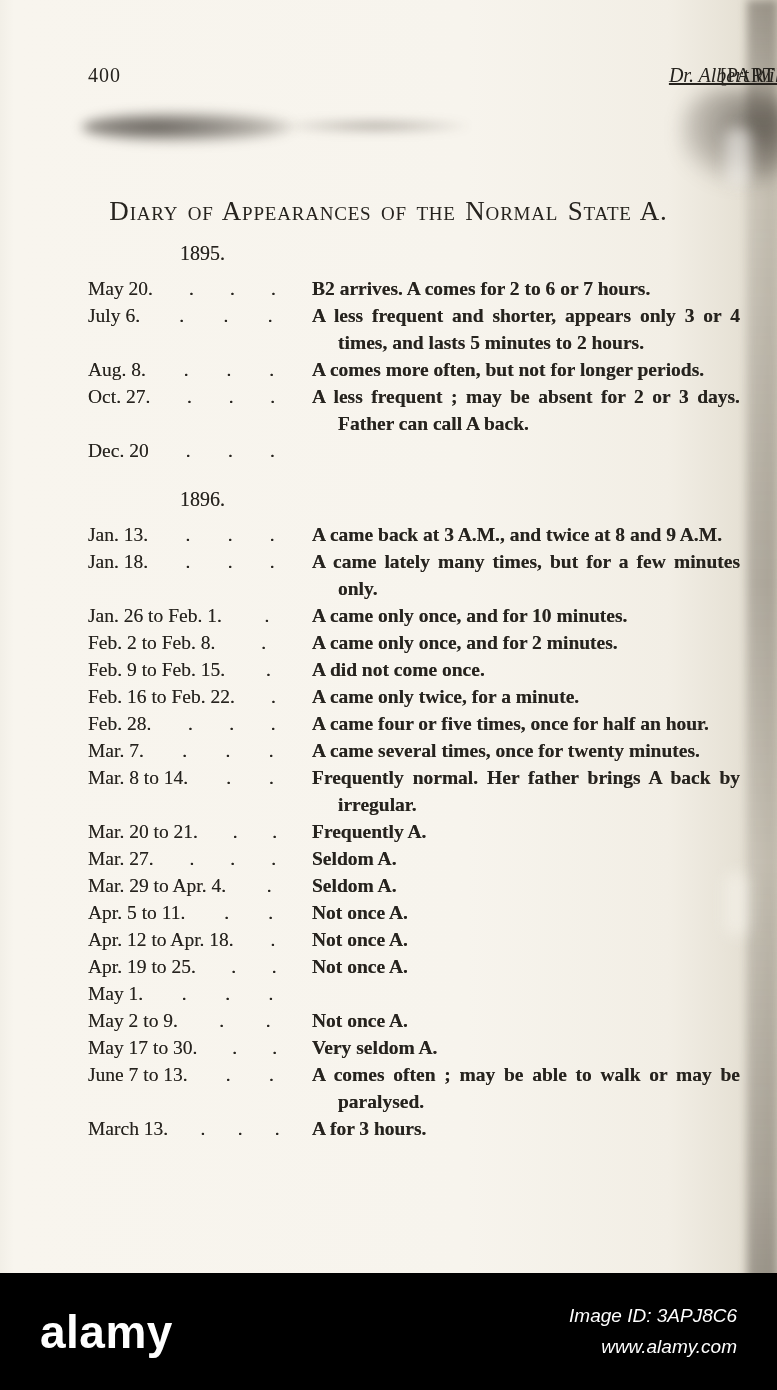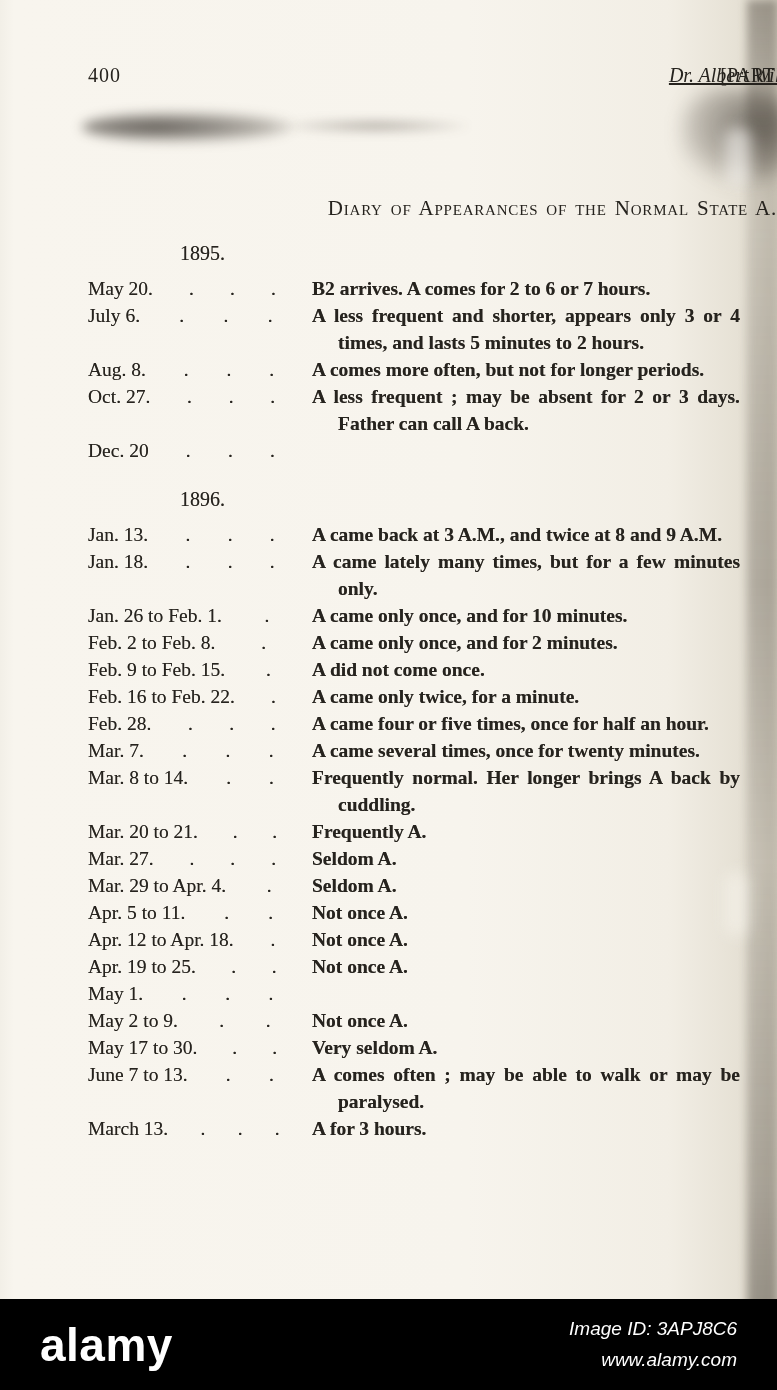--- a/index.html
+++ b/index.html
@@ -41,39 +41,39 @@
                    background: rgba(252,250,245,0.45); filter: blur(8px); }
   
   .header-row { position: absolute; top: 64px; left: 0; width: 100%; height: 28px;
                 font-size: 20px; padding-left: 36px; }
   .page-number  { position: absolute; left: 88px; letter-spacing: 1px; }
   .running-title { position: absolute; left: 0; width: 100%; text-align: right; font-style: italic; text-decoration: underline; }
   .part-label   { position: absolute; right: 38px; }
   
   .diary-heading {
     position: absolute; top: 196px; left: 0; width: 100%;
-    text-align: right;
+    text-align: center;
     font-variant: small-caps;
-    font-size: 21px; letter-spacing: 0.8px; word-spacing: 2px;
+    font-size: 27px; letter-spacing: 0.8px; word-spacing: 2px;
   }
   
   .diary { position: absolute; top: 240px; left: 88px; width: 652px;
            font-size: 19.5px;
            text-shadow: 0 0 0.6px rgba(38,35,30,0.55); }
   .section + .section { margin-top: 22px; }
   .year { font-size: 20px; margin: 0 0 8px 92px; line-height: 27px; }
   .entry { display: flex; line-height: 27px; }
   .entry-date { flex: 0 0 224px; width: 224px; display: flex; }
   .entry-date .d { white-space: nowrap; }
   .leader { flex: 1; display: flex; justify-content: space-evenly; align-items: baseline; overflow: hidden; }
   .leader-dot, .leader .dot { display: inline-block; }
   .entry-text { flex: 1; text-align: justify; padding-left: 26px; text-indent: -26px; font-weight: bold; }
   
   .alamy-bar {
-    position: absolute; left: 0; bottom: 0; width: 100%; height: 91px;
+    position: absolute; left: 0; bottom: 0; width: 100%; height: 117px;
     background: #000; color: #fff;
     display: flex; align-items: center; justify-content: space-between;
     padding: 0 40px; box-sizing: border-box;
     font-family: "Liberation Sans", "DejaVu Sans", sans-serif;
   }
   .alamy-logo { font-size: 46px; font-weight: 700; letter-spacing: 0.5px; line-height: 1; }
   .alamy-info { text-align: right; font-size: 19px; line-height: 1.6; font-style: italic; }
 </style>
 </head>
 <body>
@@ -236,21 +236,21 @@
         <div class="entry-text">A came several times, once for twenty minutes.</div>
       </div>
       <div class="entry">
         <div class="entry-date">
           <span class="d">Mar. 8 to 14.</span>
           <span class="leader">
             <span class="dot">.</span>
             <span class="dot">.</span>
           </span>
         </div>
-        <div class="entry-text">Frequently normal.  Her longer brings A back by cuddling.</div>
+        <div class="entry-text">Frequently normal.  Her father brings A back by irregular.</div>
       </div>
       <div class="entry">
         <div class="entry-date">
           <span class="d">Mar. 20 to 21.</span>
           <span class="leader">
             <span class="dot">.</span>
             <span class="dot">.</span>
           </span>
         </div>
         <div class="entry-text">Frequently A.</div>

